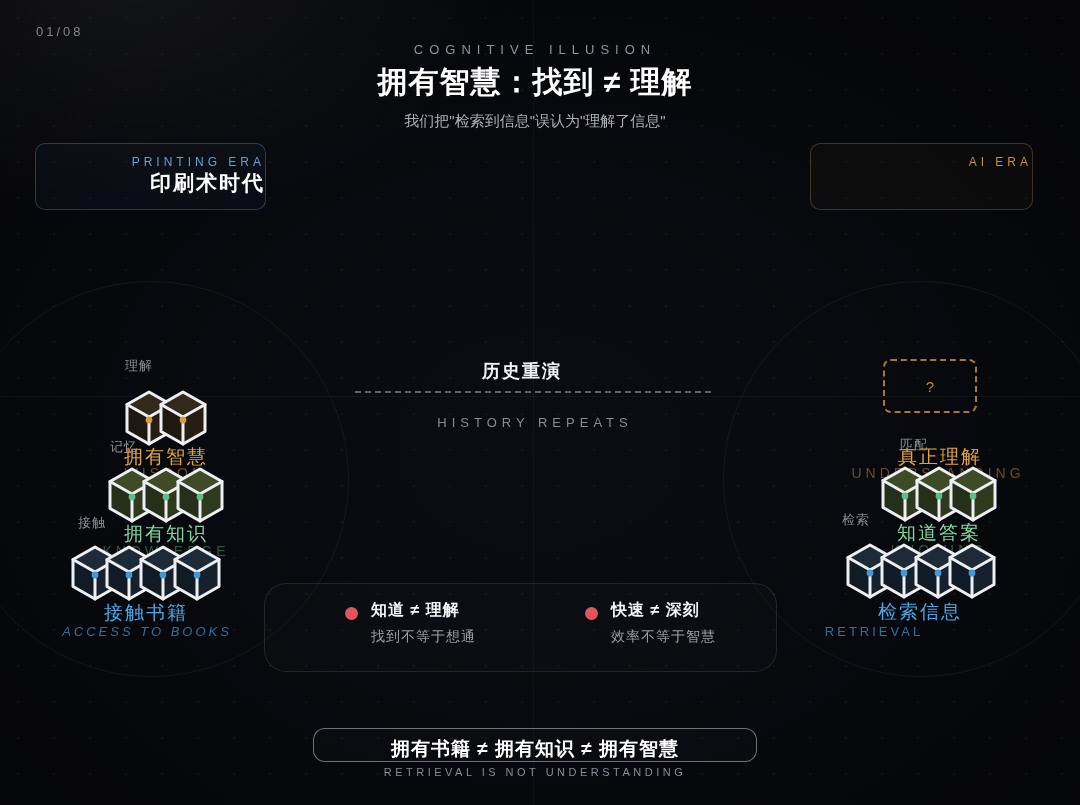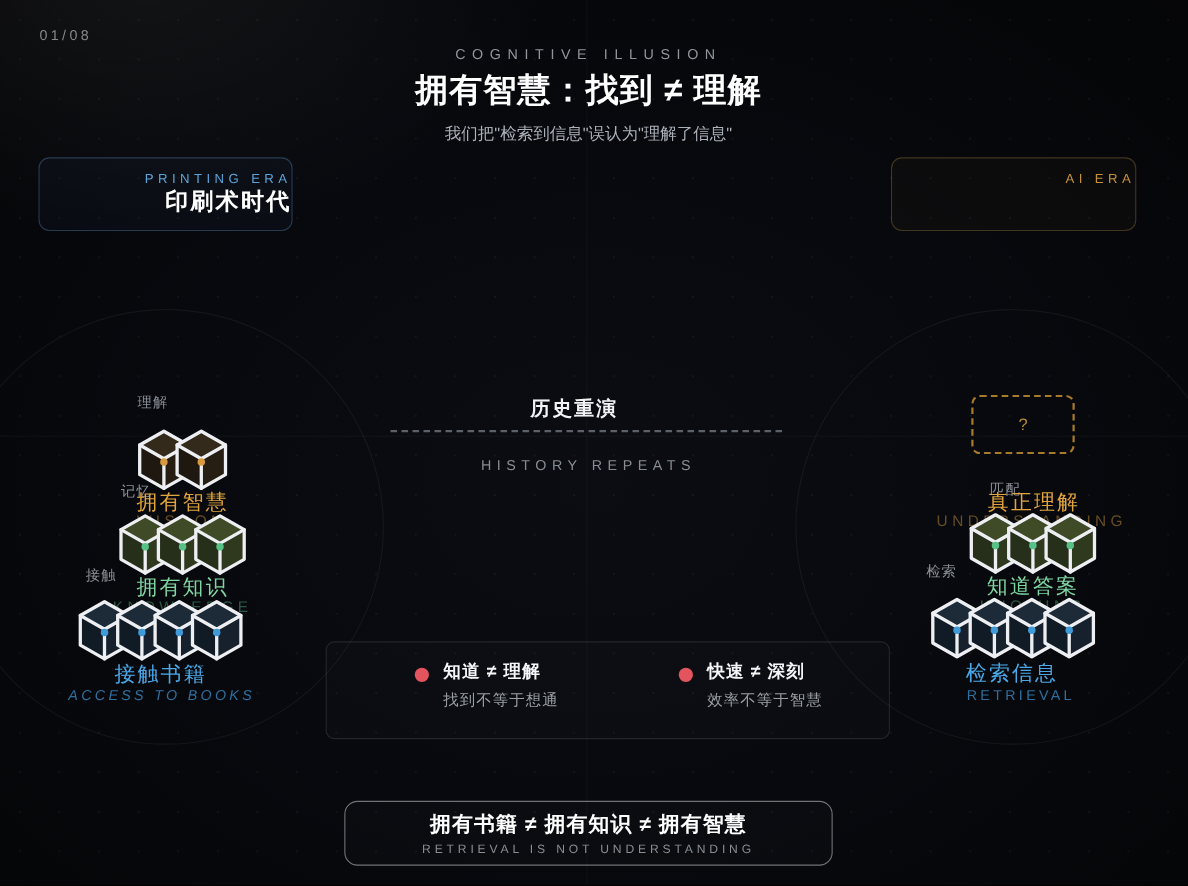--- a/index.html
+++ b/index.html
@@ -41,29 +41,29 @@
   .cube-row svg{display:block;}
   .cube-row svg + svg{margin-left:-16px;}
   .tier-label{font-size:19px;font-weight:normal;letter-spacing:2px;}
   .tier-en{font-size:14px;letter-spacing:4px;}
   .gold{color:#e2a43e;} .gold-faint{color:rgba(205,150,60,0.48);}
   .green{color:#7fd6a2;} .green-faint{color:rgba(90,195,135,0.42);}
   .blue{color:#4aa8e8;} .blue-en{color:#2f6f9d;font-size:13px;letter-spacing:3px;}
   .qbox{left:883px;top:359px;width:94px;height:54px;border:2px dashed #a87b28;border-radius:8px;
         display:flex;align-items:center;justify-content:center;color:#b58a33;font-size:15px;box-sizing:border-box;}
   
-  .insight-box{left:296px;top:583px;width:511px;height:87px;border:1px solid rgba(255,255,255,0.10);
-        border-radius:8px;background:rgba(255,255,255,0.015);text-decoration:underline;}
+  .insight-box{left:264px;top:583px;width:511px;height:87px;border:1px solid rgba(255,255,255,0.10);
+        border-radius:22px;background:rgba(255,255,255,0.015);text-decoration:underline;}
   .insight-item{position:absolute;top:16px;display:flex;gap:13px;}
   .insight-item .dot{width:13px;height:13px;border-radius:50%;background:#e4545e;margin-top:7px;flex:none;}
   .insight-title{color:#f4f5f7;font-size:16px;font-weight:bold;letter-spacing:1px;}
   .insight-desc{color:#9aa0a6;font-size:14px;margin-top:7px;letter-spacing:1px;}
   .item-1{left:80px;} .item-2{left:320px;}
   
-  .footer-box{left:313px;top:728px;width:444px;height:59px;border:1.5px solid rgba(255,255,255,0.42);
+  .footer-box{left:313px;top:728px;width:444px;height:34px;border:1.5px solid rgba(255,255,255,0.42);
         border-radius:12px;background:rgba(255,255,255,0.015);text-align:center;box-sizing:border-box;}
   .footer-title{display:block;margin-top:7px;color:#fff;font-size:19px;font-weight:bold;letter-spacing:1px;}
   .footer-sub{display:block;margin-top:4px;color:#868d94;font-size:11px;letter-spacing:3.5px;}
 </style>
 </head>
 <body>
 
 <div id="stage">
 
   <div class="abs hline"></div>
@@ -287,21 +287,21 @@
         <polygon points="47,14.5 25,27 25,54 47,41.5" fill="#16212d"></polygon>
         <g stroke="#edeff2" stroke-width="3" stroke-linejoin="round" stroke-linecap="round" fill="none">
           <polygon points="25,2 47,14.5 47,41.5 25,54 3,41.5 3,14.5"></polygon>
           <polyline points="3,14.5 25,27 47,14.5"></polyline>
           <line x1="25" y1="27" x2="25" y2="54"></line>
         </g>
         <circle cx="25" cy="30" r="3.4" fill="#3f9ad7"></circle>
       </svg>
     </div>
   <div class="abs cx tier-label blue" style="left:920px;top:599px;">检索信息</div>
-  <div class="abs cx blue-en" style="left:920px;top:624px;padding-left:16px;">RETRIEVAL</div>
+  <div class="abs cx blue-en" style="left:866px;top:624px;padding-left:16px;">RETRIEVAL</div>
 
   <div class="abs insight-box">
     <div class="insight-item item-1">
       <div class="dot"></div>
       <div>
         <div class="insight-title">知道 ≠ 理解</div>
         <div class="insight-desc">找到不等于想通</div>
       </div>
     </div>
     <div class="insight-item item-2">

